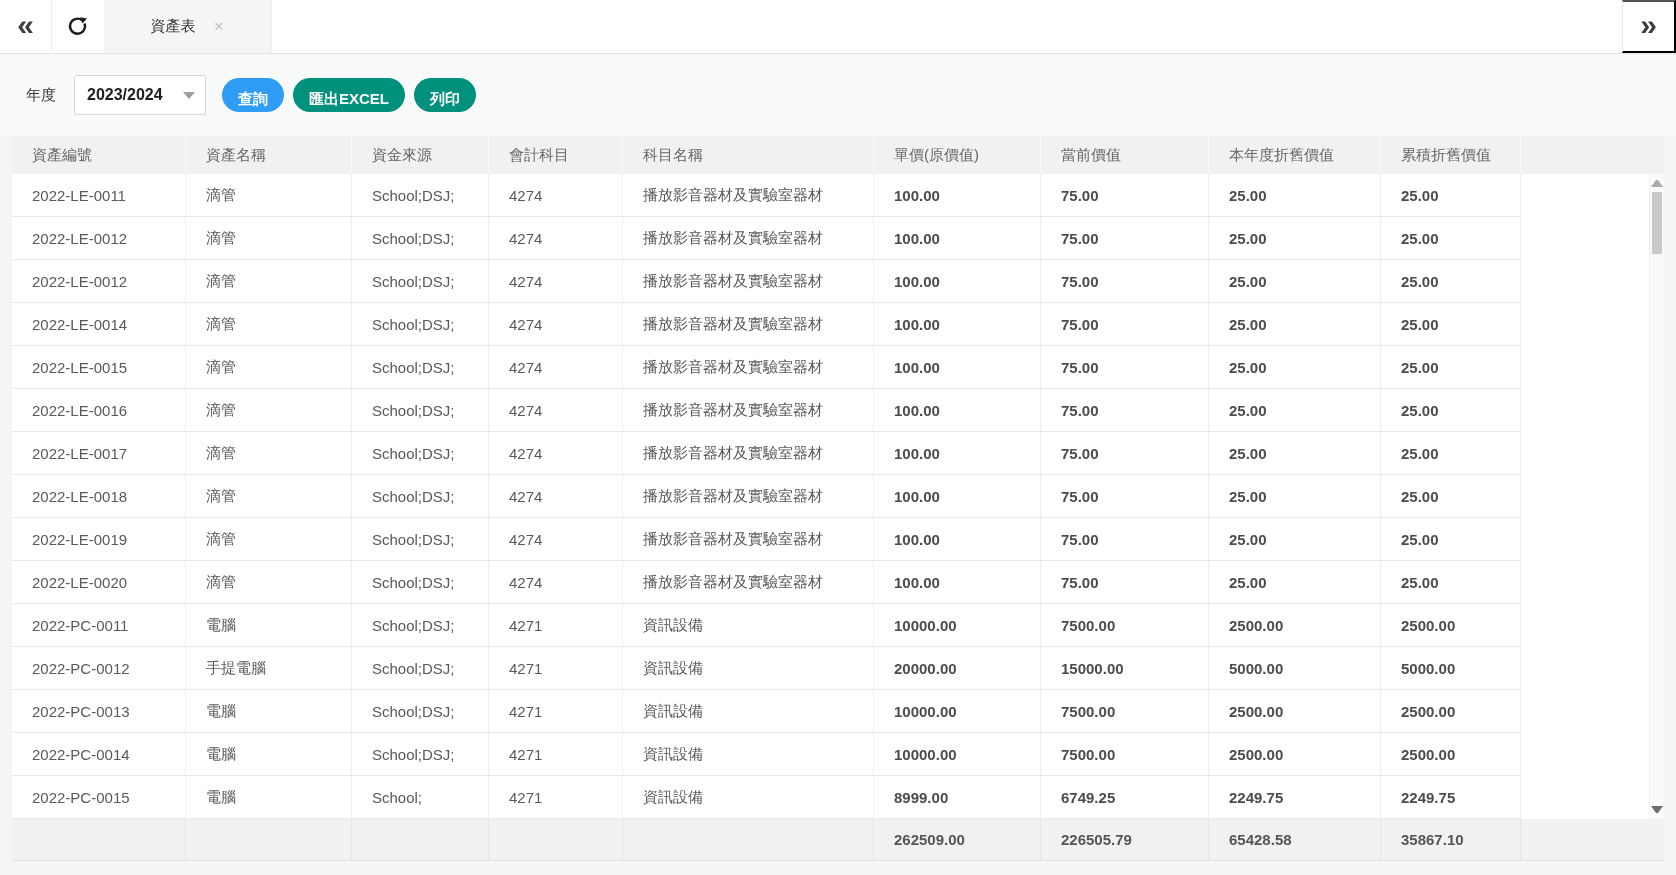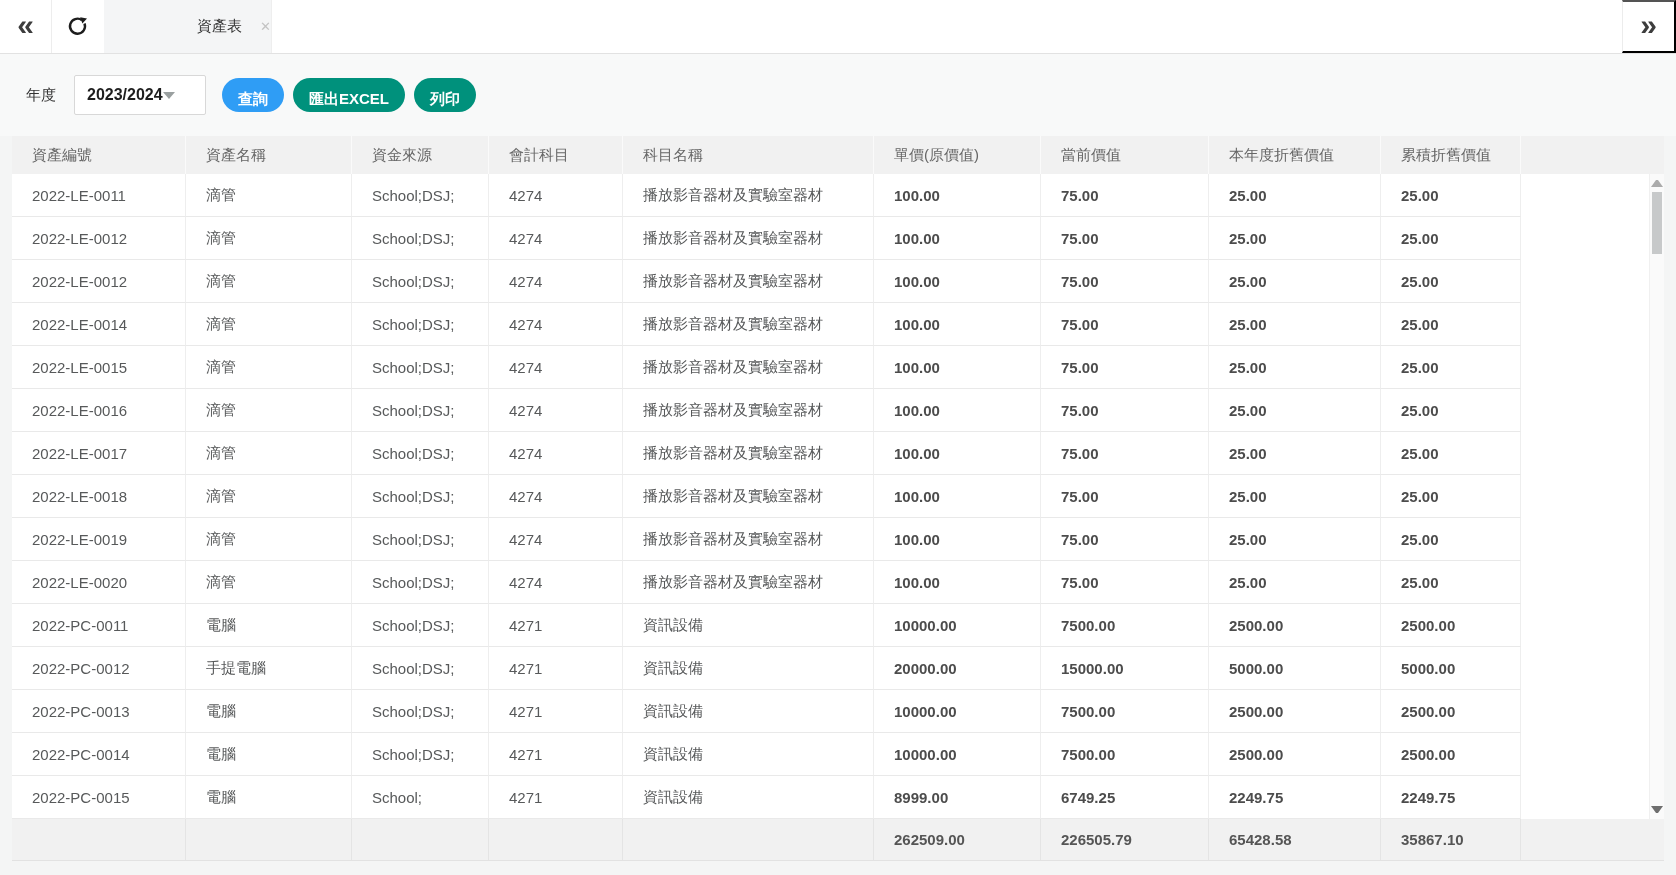--- a/index.html
+++ b/index.html
@@ -8,35 +8,35 @@
 
   
   .topbar { height:54px; background:#fff; border-bottom:1px solid #e2e2e2;
     display:flex; align-items:stretch; }
   .icon-btn { width:52px; display:flex; align-items:center; justify-content:center;
     cursor:pointer; background:#fff; border:none; }
   .icon-btn.sep { border-right:1px solid #ededed; }
   .chev { font-size:30px; font-weight:700; color:#3d3d3d; line-height:1; padding-bottom:4px; }
   .refresh-svg { width:24px; height:24px; }
   .tab { width:168px; background:#f4f5f6; display:flex; align-items:center;
-    justify-content:flex-end; gap:18px; font-size:15px; color:#333;
+    justify-content:center; gap:18px; font-size:15px; color:#333;
     border-right:1px solid #eee; cursor:pointer; }
   .tab-close { color:#c3c3c3; font-size:13px; cursor:pointer; }
   .topbar-spacer { flex:1; }
   .topbar-right { width:54px; border-left:1px solid #ececec; display:flex;
     align-items:center; justify-content:center; cursor:pointer; background:#fff; }
 
   
   .panel { height:821px; background:#f4f5f5; }
 
   
   .toolbar { height:82px; display:flex; align-items:center; padding:0 26px; background:#f8f9f9; }
   .year-label { font-size:15px; color:#333; margin-right:18px; }
   .select-box { width:132px; height:40px; background:#fff; border:1px solid #d8d8d8;
-    border-radius:2px; display:flex; align-items:center; 
+    border-radius:2px; display:flex; align-items:center; justify-content:space-between;
     padding:0 10px 0 12px; cursor:pointer; margin-right:16px; }
   .select-value { font-size:16px; font-weight:700; color:#1e1e1e; }
   .caret { width:0; height:0; border-left:6px solid transparent; border-right:6px solid transparent;
     border-top:7px solid #9aa0a0; }
   .pill { height:34px; border:none; border-radius:17px; padding:12px 16px; margin-right:9px;
     font-size:15px; font-weight:700; color:#fff; cursor:pointer;
     font-family:"Liberation Sans","DejaVu Sans",sans-serif; }
   .pill.blue { background:#2f9df5; }
   .pill.teal { background:#00917c; }
 

